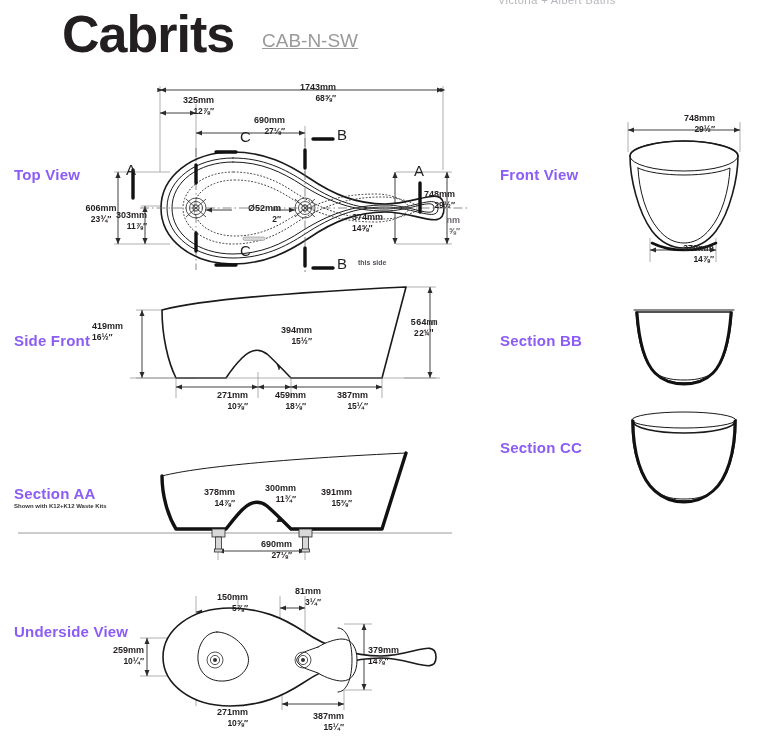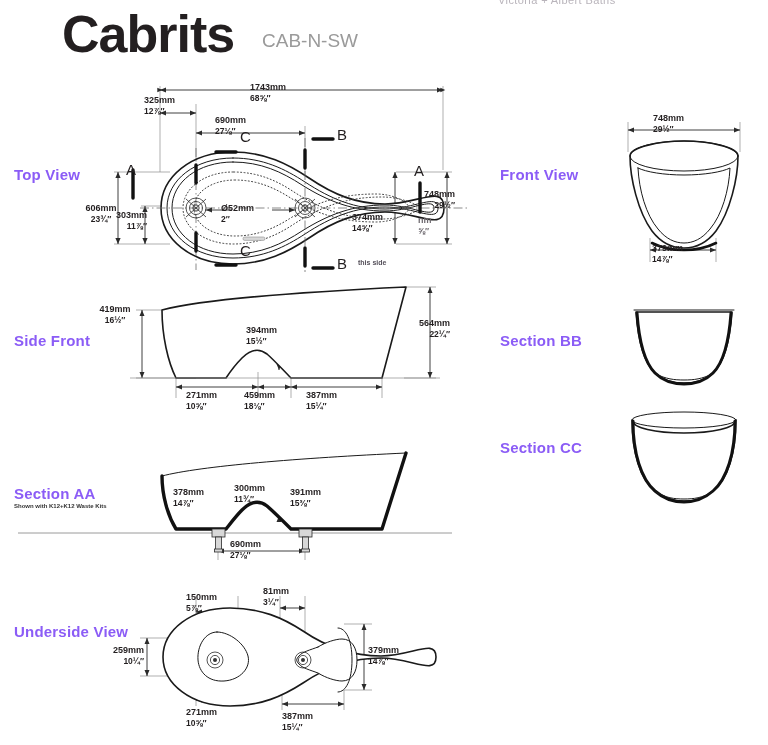--- a/index.html
+++ b/index.html
@@ -25,20 +25,21 @@
     color: #231f20;
     line-height: 1;
   }
   .model {
     position: absolute;
     left: 262px; top: 30px;
     font-size: 19px;
     font-weight: 400;
     color: #9a9a9a;
     letter-spacing: 0px;
+    text-decoration: underline;
   }
   .topnote {
     position: absolute;
     left: 498px; top: -6px;
     font-size: 11px;
     color: #b9b4bb;
     letter-spacing: .4px;
     white-space: nowrap;
   }
   
@@ -59,21 +60,21 @@
     letter-spacing: 0px;
   }
   
   .dim {
     position: absolute;
     font-size: 9px;
     font-weight: 600;
     color: #231f20;
     line-height: 1.18;
     white-space: nowrap;
-    text-align: left;
+    text-align: right;
   }
   .dim .imp { display: block; font-size: 8.5px; }
   .dim.ghost { color: #6f6a70; margin-top: 46px; }
   .secmark {
     position: absolute;
     font-size: 15px;
     font-weight: 500;
     color: #231f20;
   }
   .sidenote {
@@ -679,29 +680,29 @@
   </div>
   <div class="sidenote" style="left:358px; top:259px;">this side</div>
 
   <div class="secmark" style="left:126px; top:161px;">A</div>
   <div class="secmark" style="left:414px; top:162px;">A</div>
   <div class="secmark" style="left:240px; top:128px;">C</div>
   <div class="secmark" style="left:240px; top:242px;">C</div>
   <div class="secmark" style="left:337px; top:126px;">B</div>
   <div class="secmark" style="left:337px; top:255px;">B</div>
 
-  <div class="dim" style="left:92px; top:304px; width:46px; text-align:center;">
+  <div class="dim" style="left:92px; top:321px; width:46px; text-align:left;">
     <span>419mm</span>
     <span class="imp">16½″</span>
   </div>
   <div class="dim" style="left:246px; top:325px; width:66px;">
     <span>394mm</span>
     <span class="imp">15½″</span>
   </div>
-  <div class="dim" style="left:398px; top:318px; width:52px; text-align:right;">
+  <div class="dim" style="left:398px; top:318px; width:52px; text-align:center;font-family:Liberation Mono, monospace;">
     <span>564mm</span>
     <span class="imp">22¼″</span>
   </div>
   <div class="dim" style="left:186px; top:390px; width:62px;">
     <span>271mm</span>
     <span class="imp">10⅝″</span>
   </div>
   <div class="dim" style="left:244px; top:390px; width:62px;">
     <span>459mm</span>
     <span class="imp">18⅛″</span>

